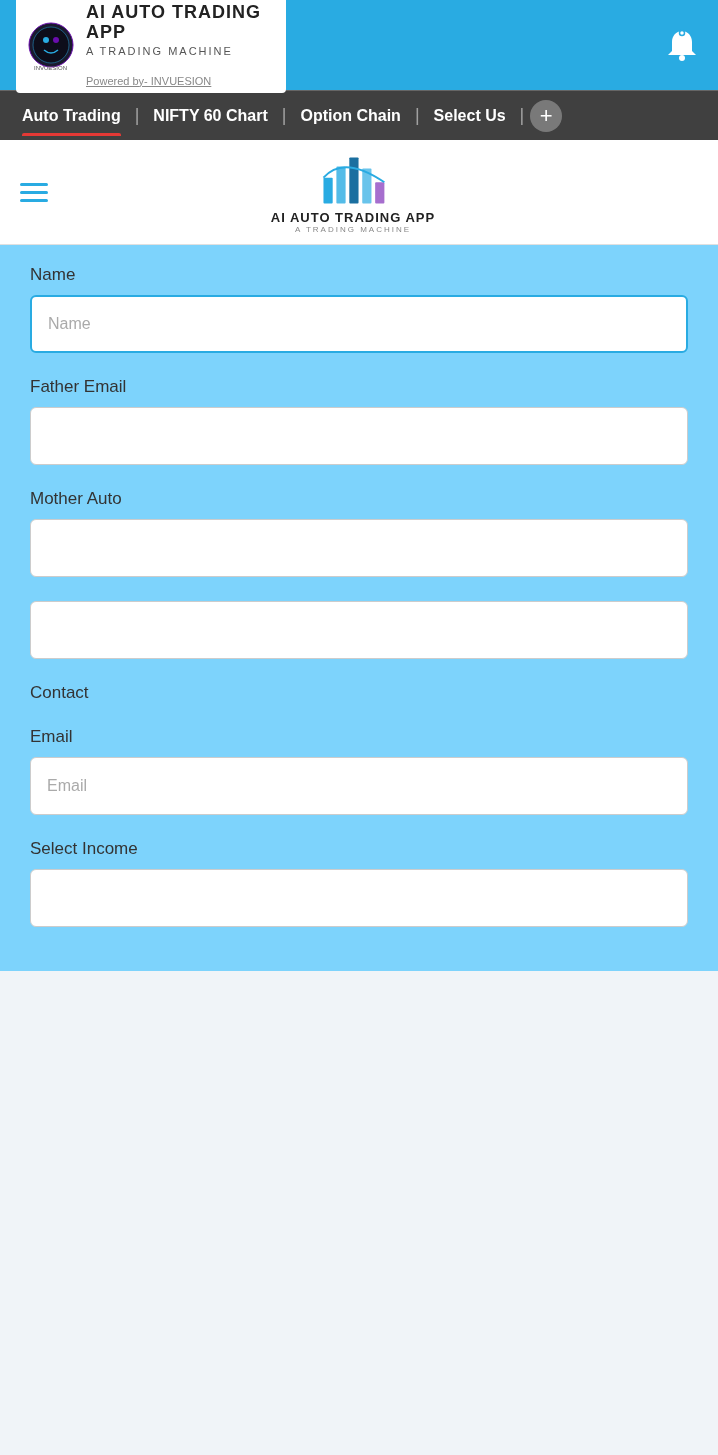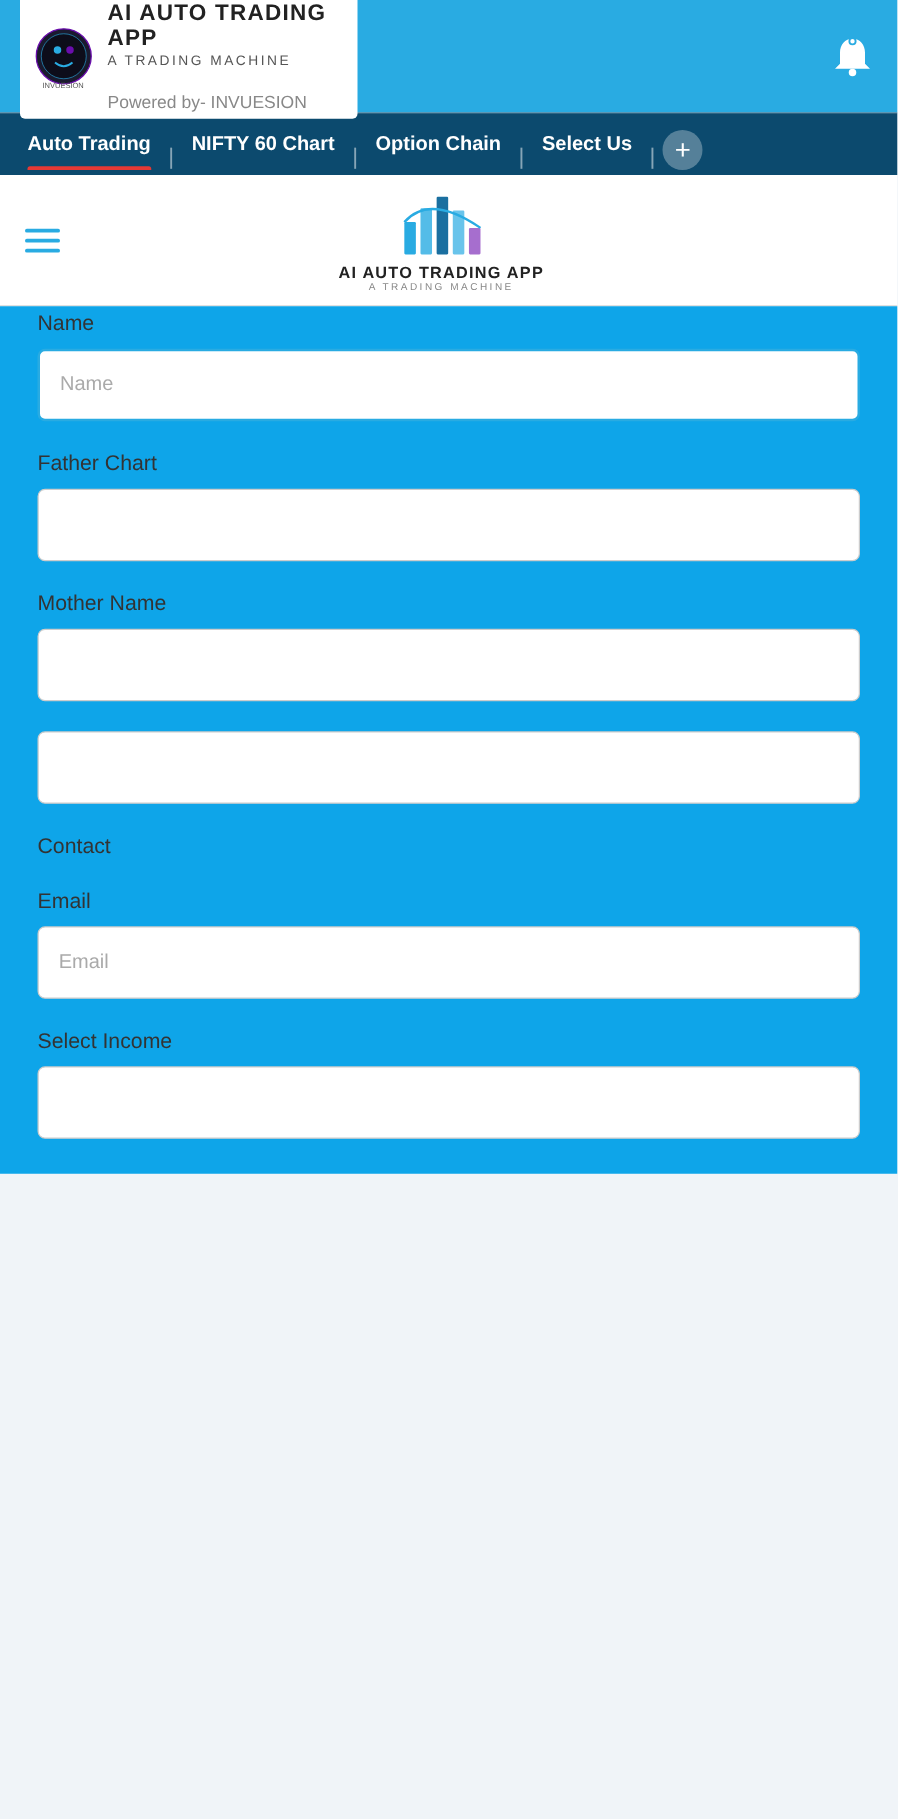--- a/index.html
+++ b/index.html
@@ -52,36 +52,37 @@
     }
 
     .logo-subtitle {
       font-size: 11px;
       color: #555;
       letter-spacing: 2px;
       margin-top: 2px;
     }
 
     .logo-powered {
-      font-size: 14px;
+      font-size: 11px;
       color: #888;
       margin-top: 18px;
+      text-decoration: underline;
     }
 
     .bell-icon {
       width: 40px;
       height: 40px;
       color: white;
     }
 
     
     .nav-bar {
-      background: #0c4a6e;
-      display: flex;
-      align-items: flex-end;
+      background: #404040;
+      display: flex;
+      align-items: center;
       padding: 4px 8px;
       height: 50px;
       overflow-x: auto;
       white-space: nowrap;
       border-top: 1px solid rgba(255,255,255,0.2);
     }
 
     .nav-item {
       color: white;
       font-size: 16px;
@@ -175,22 +176,22 @@
     }
 
     .brand-logo-sub {
       font-size: 8px;
       color: #888;
       letter-spacing: 2px;
     }
 
     
     .main-content {
-      padding: 4px 30px;
-      background: #0ea5e9;
+      padding: 20px 30px;
+      background: #7dd3fc;
     }
 
     .form-group {
       margin-bottom: 24px;
     }
 
     .form-label {
       display: block;
       font-size: 17px;
       font-weight: 500;
@@ -288,26 +289,26 @@
 </div>
 
 <main class="main-content">
 
   <div class="form-group">
     <label class="form-label">Name</label>
     <input class="form-input active-border" type="text" placeholder="Name" style="">
   </div>
 
   <div class="form-group">
-    <label class="form-label">Father Chart</label>
+    <label class="form-label">Father Email</label>
     <input class="form-input" type="text" placeholder="" style="">
   </div>
 
   <div class="form-group">
-    <label class="form-label">Mother Name</label>
+    <label class="form-label">Mother Auto</label>
     <input class="form-input" type="text" placeholder="" style="">
   </div>
 
   <div class="form-group">
     <input class="form-input" type="text" placeholder="" style="">
   </div>
 
   <div class="form-group">
     <label class="form-label">Contact</label>
   </div>

